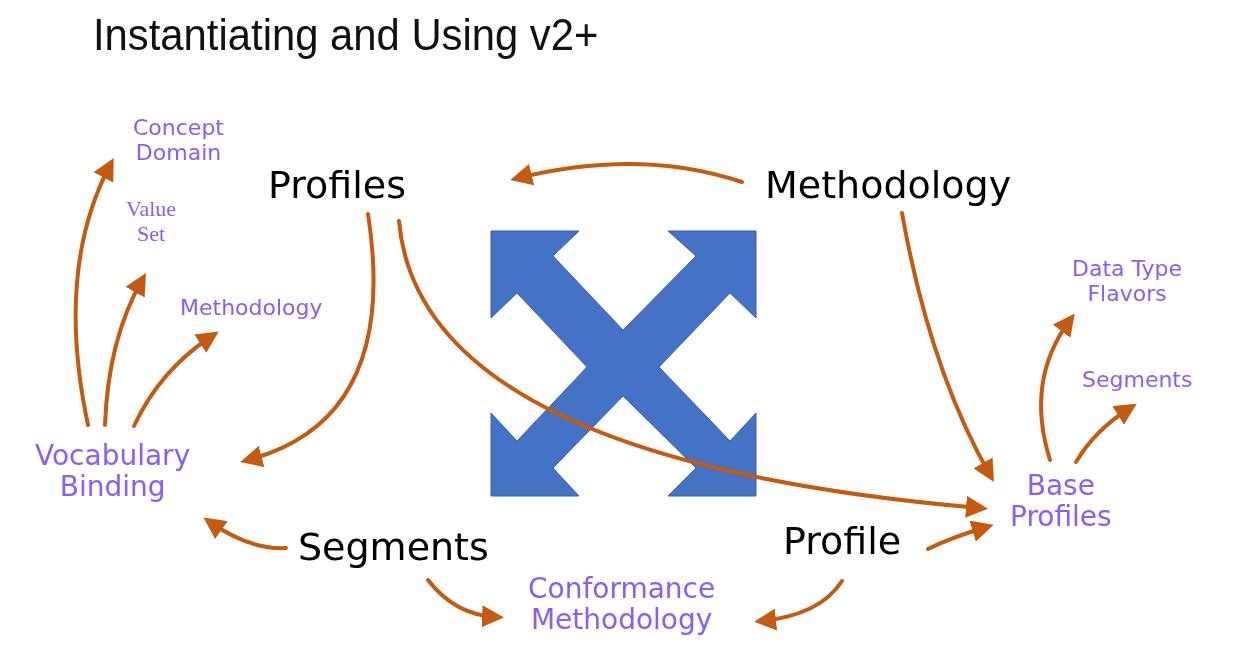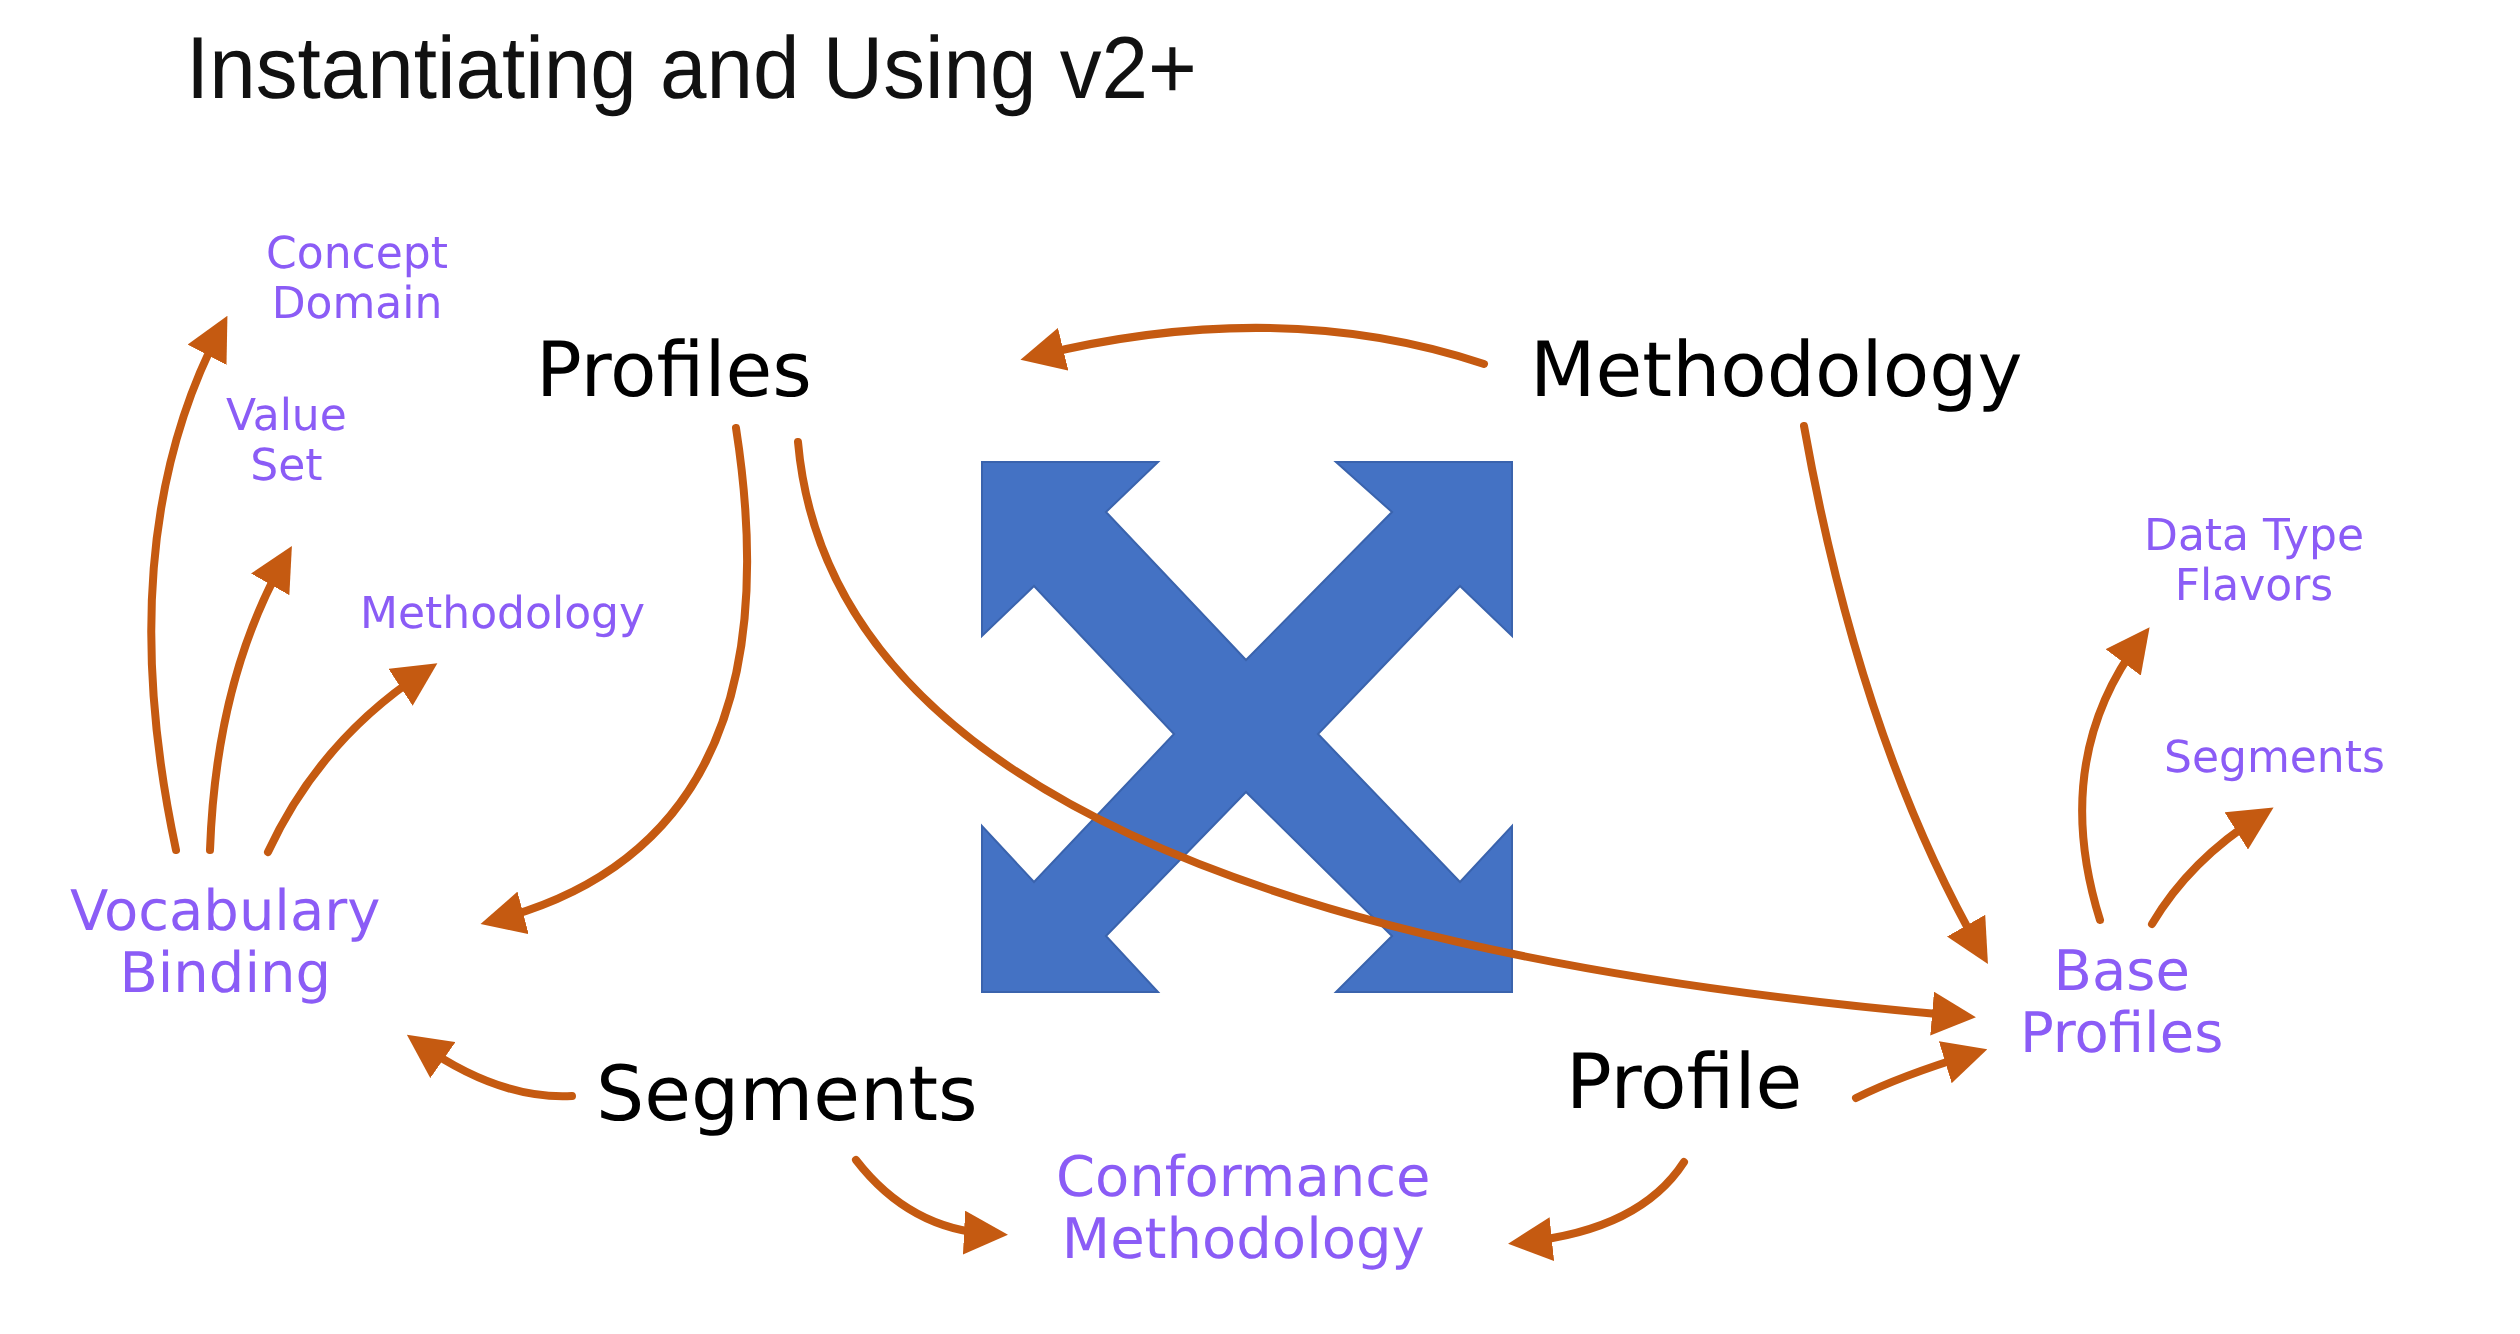--- a/index.html
+++ b/index.html
@@ -51,21 +51,21 @@
   </g>
 </svg>
 
 <div class="lbl main" style="left:268px; top:164px;">Profiles</div>
 <div class="lbl main" style="left:765px; top:164px;">Methodology</div>
 <div class="lbl main" style="left:298px; top:526px;">Segments</div>
 <div class="lbl main" style="left:783px; top:520px;text-align:right;">Profile</div>
 
 <div class="lbl sub sub-s" style="left:133px; top:116px;">Concept
 Domain</div>
-<div class="lbl sub sub-s" style="left:113px; top:197px;">Value
+<div class="lbl sub sub-s" style="left:126px; top:197px;font-family:Liberation Serif, serif;">Value
 Set</div>
 <div class="lbl sub sub-s" style="left:180px; top:296px;">Methodology</div>
 <div class="lbl sub sub-l" style="left:35px; top:440px;">Vocabulary
 Binding</div>
 <div class="lbl sub sub-s" style="left:1072px; top:257px;">Data Type
 Flavors</div>
 <div class="lbl sub sub-s" style="left:1082px; top:368px;">Segments</div>
 <div class="lbl sub sub-l" style="left:1010px; top:470px;">Base
 Profiles</div>
 <div class="lbl sub sub-l" style="left:528px; top:573px;">Conformance

